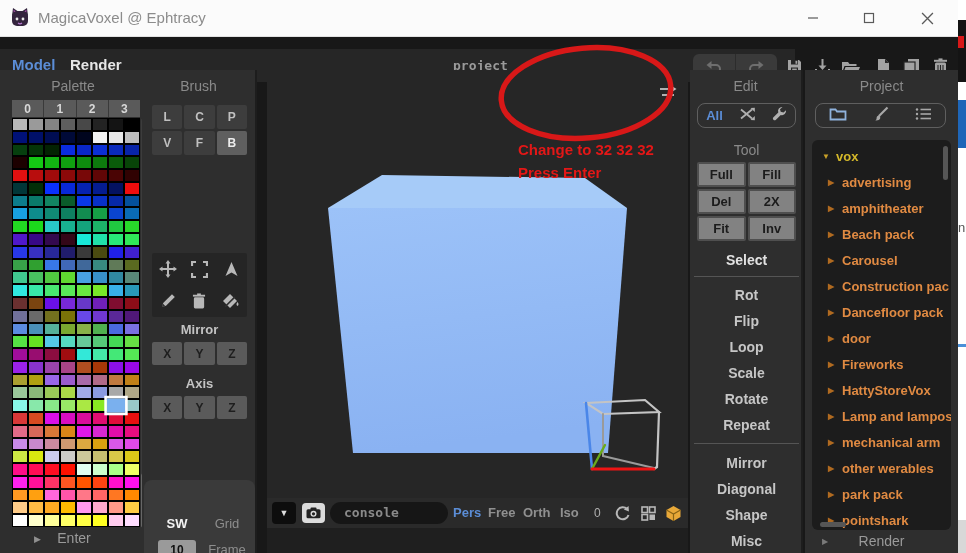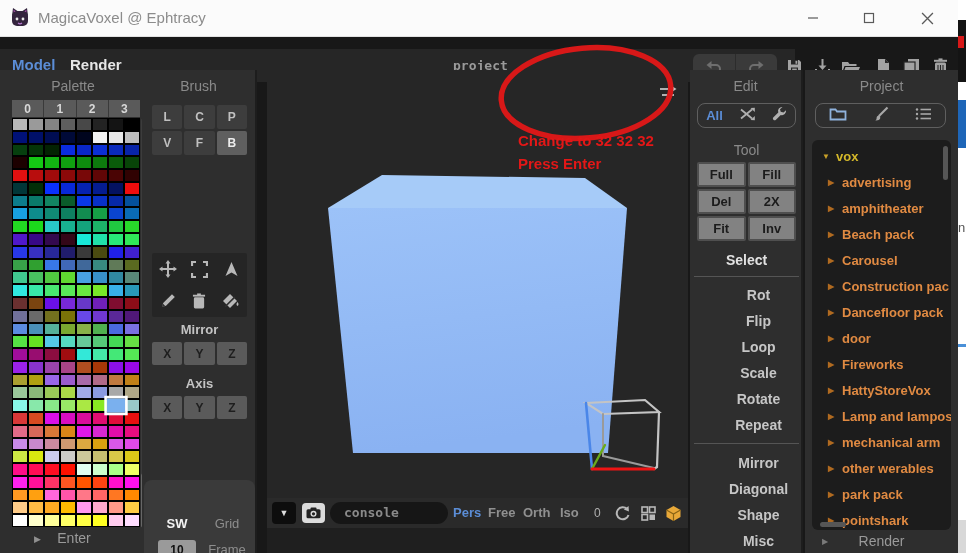--- a/index.html
+++ b/index.html
@@ -81,21 +81,21 @@
   
   .edit-panel{left:690px;width:113px;border-right:2px solid #1d1d1d;}
   .seg{position:absolute;border:1px solid #5f5f5f;border-radius:8px;display:flex;align-items:center;justify-content:space-around;}
   .edit-seg{left:7px;top:33px;width:99px;height:25px;}
   .seg-all{color:#5b8dd6;font-size:13px;font-weight:bold;cursor:default;}
   .edit-sub{position:absolute;left:0;width:113px;text-align:center;font-size:14px;color:#8a8a8a;}
   .tool-grid{position:absolute;left:7px;top:92px;width:99px;display:grid;grid-template-columns:1fr 1fr;gap:2px;}
   .tool-btn{height:25px;background:#828282;border:2px solid #4f4f4f;border-radius:2px;color:#1c1c1c;font-size:13px;font-weight:bold;display:flex;align-items:center;justify-content:center;cursor:default;}
   .select-label{position:absolute;left:0;top:182px;width:113px;text-align:center;font-size:14px;font-weight:bold;color:#e2e2e2;}
   .edit-div{position:absolute;left:4px;width:105px;height:1px;background:#555;}
-  .esec{position:absolute;left:12px;width:113px;text-align:center;font-size:14px;font-weight:bold;color:#c6c6c6;cursor:default;}
+  .esec{position:absolute;left:0;width:113px;text-align:center;font-size:14px;font-weight:bold;color:#c6c6c6;cursor:default;}
 
   
   .project-panel{left:805px;width:153px;}
   .proj-seg{left:10px;top:33px;width:131px;height:25px;}
   .tree{position:absolute;left:7px;top:70px;width:139px;height:390px;background:#1c1c1c;border-radius:6px;overflow:hidden;}
   .tree-item{position:relative;height:26px;line-height:26px;font-size:13px;font-weight:bold;color:#e08a42;padding-left:30px;white-space:nowrap;cursor:default;}
   .tree-item .tri{position:absolute;left:16px;top:0;font-size:8px;color:#b06a20;}
   .tree-item.root{color:#d4b82a;padding-left:24px;}
   .tree-item.root .tri{left:10px;color:#c8a028;}
   .tree-vscroll{position:absolute;right:3px;top:6px;width:5px;height:34px;background:#565656;border-radius:3px;}
@@ -106,21 +106,21 @@
   
   .ext-strip{position:absolute;left:958px;top:0;width:8px;height:553px;background:#fff;}
   .ext-dark{position:absolute;left:0;top:20px;width:8px;height:62px;background:#141414;}
   .ext-blue{position:absolute;left:0;top:100px;width:8px;height:48px;background:#1e66b8;}
   .ext-text{position:absolute;left:0;top:220px;font-size:13px;color:#555;}
   .ext-line{position:absolute;left:0;top:344px;width:8px;height:3px;background:#4a90d8;}
   .ext-gray{position:absolute;left:0;top:520px;width:8px;height:33px;background:#d8d8d8;}
 
   
   .overlay{position:absolute;left:0;top:0;width:966px;height:553px;pointer-events:none;z-index:50;}
-  .annot-text{position:absolute;left:518px;top:129px;font-size:15px;font-weight:bold;color:#e31717;line-height:23px;z-index:51;pointer-events:none;}
+  .annot-text{position:absolute;left:518px;top:138px;font-size:15px;font-weight:bold;color:#e31717;line-height:23px;z-index:51;pointer-events:none;}
 </style>
 </head>
 <body>
 
 <div class="window">
 
   <div class="titlebar">
     <svg class="app-logo" viewBox="0 0 22 22">
       <polygon points="3,9 4,1 10,5" fill="#34243e"></polygon>
         <polygon points="19,9 18,1 12,5" fill="#34243e"></polygon>

